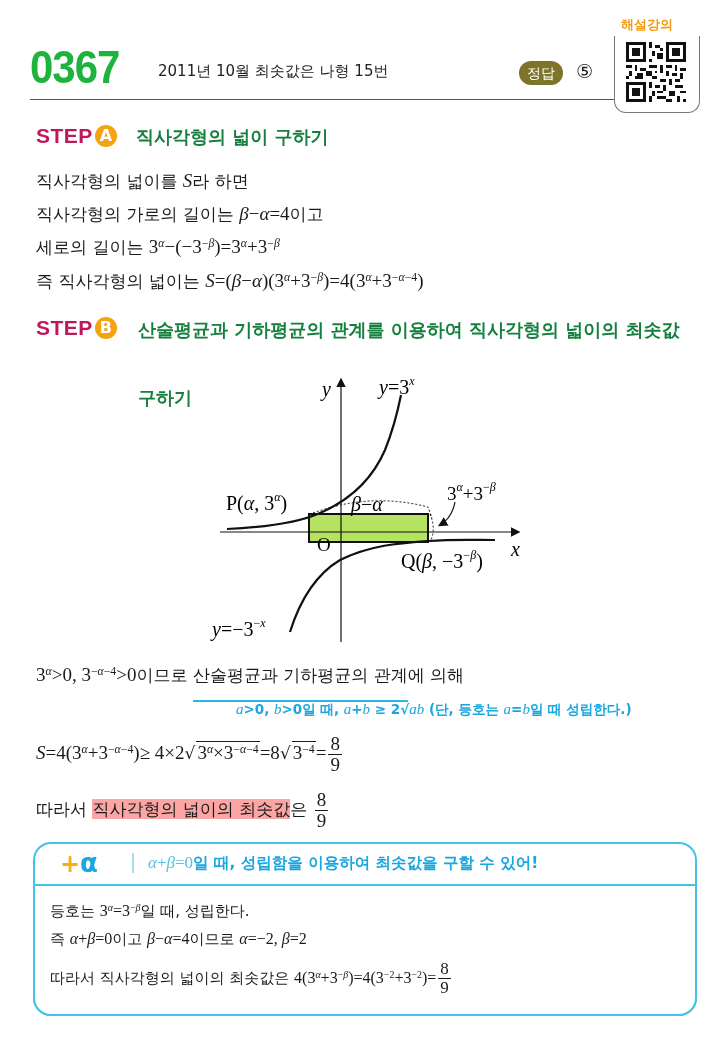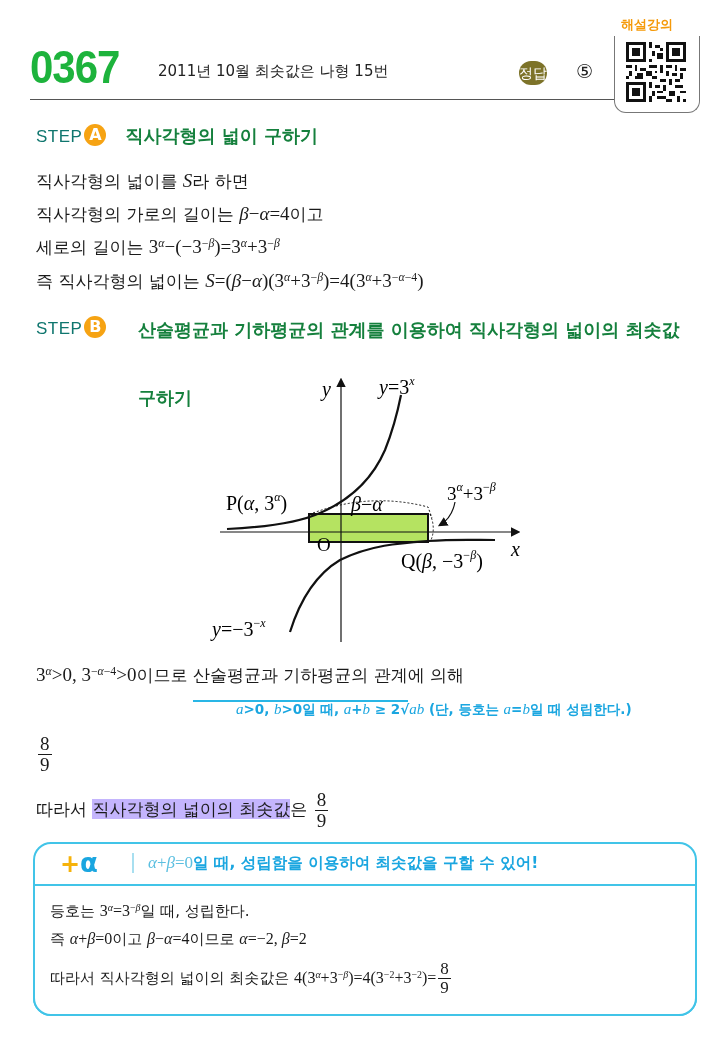--- a/index.html
+++ b/index.html
@@ -7,43 +7,43 @@
        font-family:"DejaVu Sans","Liberation Sans",sans-serif;color:#1a1a1a;}
   .it{font-style:italic;}
   sup{font-size:62%;vertical-align:0.55em;line-height:0;}
   .abs{position:absolute;}
 
   
   #prob-num{left:30px;top:44px;font-size:42px;font-weight:bold;color:#1db33c;
             letter-spacing:-1px;font-family:"Liberation Sans",sans-serif;transform:scaleY(1.08);}
   #source{left:158px;top:62px;font-size:15px;color:#222;}
   #header-rule{left:30px;top:99px;width:585px;height:1px;background:#555;}
-  #answer-badge{left:519px;top:61px;width:28px;height:24px;border-radius:12px;
+  #answer-badge{left:519px;top:61px;width:44px;height:24px;border-radius:12px;
                 background:#7d7329;color:#fff;font-size:14px;text-align:center;line-height:24px;}
   #answer-val{left:576px;top:60px;font-size:19px;color:#222;}
   #qr-box{left:614px;top:36px;width:84px;height:76px;border:1.5px solid #777;border-top:none;
           border-radius:0 0 12px 12px;background:#fff;}
   #qr-label{left:621px;top:16px;font-size:13px;font-weight:bold;color:#f59a0a;}
   #qr-code{left:626px;top:42px;width:60px;height:60px;}
 
   
-  .step{font-size:17px;color:#0f766e;font-weight:normal;letter-spacing:0.5px;
+  .step{font-size:21px;color:#be185d;font-weight:bold;letter-spacing:0.5px;
         font-family:"Liberation Sans",sans-serif;}
   .step-circle{display:inline-block;width:22px;height:22px;border-radius:50%;background:#f6a313;
                color:#fff;font-size:16px;font-weight:bold;text-align:center;line-height:22px;
                vertical-align:2px;margin-left:2px;}
   .step-title{font-size:18px;font-weight:bold;color:#15803d;}
   .line{font-size:17px;color:#1a1a1a;white-space:nowrap;}
   .math{font-family:"Liberation Serif","DejaVu Serif",serif;font-size:19px;}
 
   
   #amgm-hint{left:236px;top:701px;font-size:13.5px;color:#1aa6e0;white-space:nowrap;font-weight:bold;text-align:right;}
   #amgm-hint .m{font-family:"Liberation Serif",serif;font-weight:normal;font-style:italic;font-size:15px;}
   .underline-cyan{border-bottom:2px solid #29b6e6;padding-bottom:15px;}
-  .hl{background:#c4b5fd;}
+  .hl{background:#fca5a5;}
   .frac{display:inline-block;vertical-align:middle;text-align:center;font-family:"Liberation Serif",serif;
         font-size:19px;line-height:1.05;margin:0 2px;}
   .frac span{display:block;padding:0 2px;}
   .frac .num{border-bottom:1px solid #1a1a1a;}
   .sqrt{border-top:1px solid #1a1a1a;padding:0 1px;margin-left:1px;}
   .rad{font-family:"DejaVu Sans",sans-serif;font-size:17px;}
 
   
   #tip-outer{left:33px;top:842px;width:660px;height:170px;border:2px solid #41c4e8;
              border-radius:18px;}
@@ -171,21 +171,21 @@
 </svg>
 
 <div class="abs line" style="left:36px;top:664px;">
   <span class="math">3<sup><i>α</i></sup>&gt;0, 3<sup>−<i>α</i>−4</sup>&gt;0</span><span>이므로 </span><span class="underline-cyan">산술평균과 기하평균의 관계</span><span>에 의해</span>
 </div>
 <div id="amgm-hint" class="abs">
   <span class="m">a</span>&gt;0, <span class="m">b</span>&gt;0일 때, <span class="m">a</span>+<span class="m">b</span> ≥ 2√<span class="m">ab</span> (단, 등호는 <span class="m">a</span>=<span class="m">b</span>일 때 성립한다.)
 </div>
 
 <div class="abs line" style="left:36px;top:734px;">
-  <span class="frac"><span class="num">8</span><span>9</span></span>
+  <span class="math"><i>S</i>=4(3<sup><i>α</i></sup>+3<sup>−<i>α</i>−4</sup>)≥ 4×2<span class="rad">√</span><span class="sqrt">3<sup><i>α</i></sup>×3<sup>−<i>α</i>−4</sup></span>=8<span class="rad">√</span><span class="sqrt">3<sup>−4</sup></span>=</span><span class="frac"><span class="num">8</span><span>9</span></span>
 </div>
 
 <div class="abs line" style="left:36px;top:790px;">
   <span>따라서 </span><span class="hl">직사각형의 넓이의 최솟값</span><span>은 </span><span class="frac"><span class="num">8</span><span>9</span></span>
 </div>
 
 <div id="tip-outer" class="abs"></div>
 <div id="tip-inner" class="abs"></div>
 <div id="tip-plus" class="abs">+</div>
 <div id="tip-alpha" class="abs">α</div>

